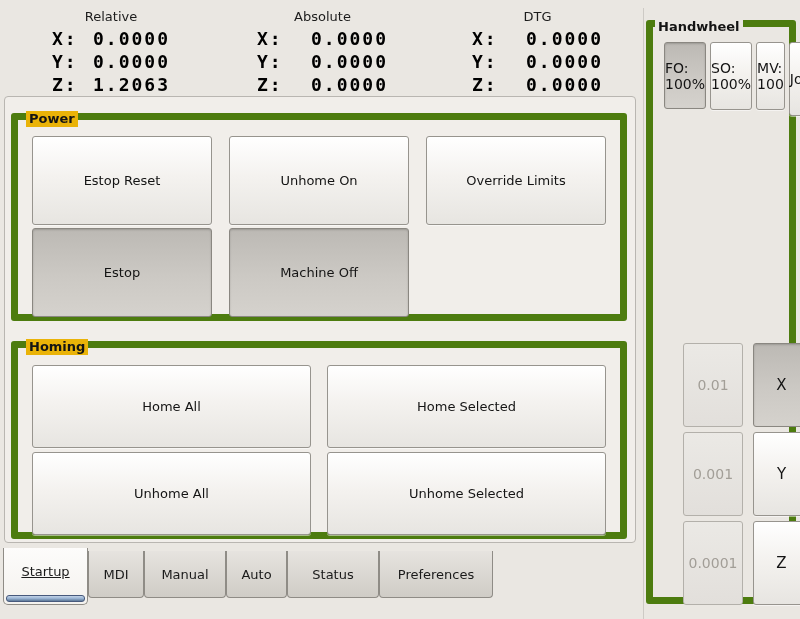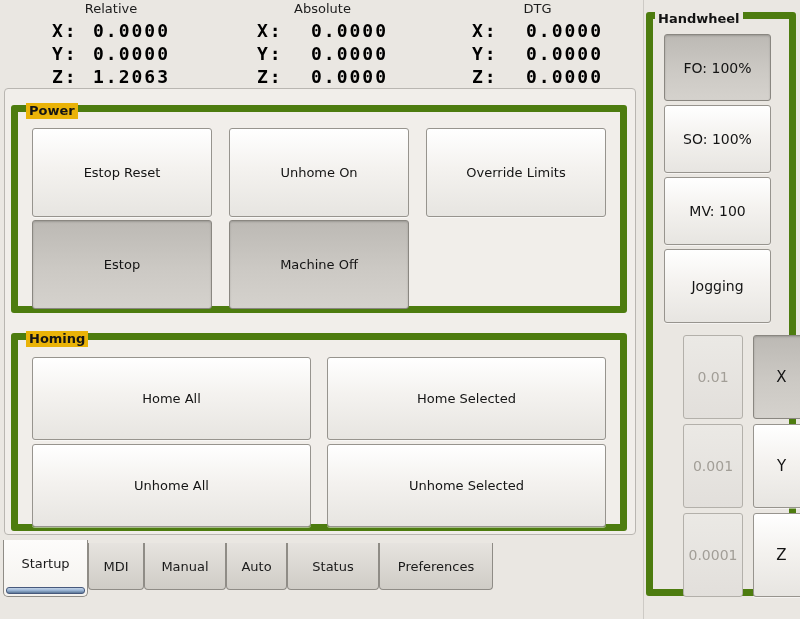--- a/index.html
+++ b/index.html
@@ -4,21 +4,21 @@
 <style>
   * { box-sizing: border-box; margin: 0; padding: 0; }
   html, body { width: 800px; height: 619px; }
   body {
     background: #eae7e2;
     font-family: "DejaVu Sans", "Liberation Sans", sans-serif;
     color: #141414;
     position: relative;
     overflow: hidden;
   }
-  .page { position: absolute; inset: 0; }
+  .page { position: absolute; inset: 0; margin-top: 8px; }
 
   
   .dro-col { position: absolute; top: 1px; }
   .dro-col.rel { left: 52px;  width: 118px; }
   .dro-col.abs { left: 257px; width: 131px; }
   .dro-col.dtg { left: 472px; width: 131px; }
   .dro-title { font-size: 13px; height: 18px; text-align: center; color: #1c1c1c; }
   .dro-row {
     display: flex; justify-content: space-between;
     font-family: "DejaVu Sans Mono", "Liberation Mono", monospace;
@@ -79,32 +79,33 @@
     background: linear-gradient(180deg, #e6e3df 0%, #cfccc6 100%);
     border: 1px solid #8f8c86; border-top: none;
     border-radius: 0 0 4px 4px;
     font-size: 13px; color: #1a1a1a;
   }
   .tab.active {
     margin-top: 0; height: 57px; position: relative; z-index: 2;
     background: linear-gradient(180deg, #fdfcfb 0%, #f4f2ee 100%);
     border-top: none; padding-bottom: 9px;
     border-radius: 0 0 5px 5px;
+    text-decoration: underline;
   }
   .tab-indicator {
     position: absolute; left: 2px; right: 2px; bottom: 2px; height: 7px;
     border: 1px solid #47597c; border-radius: 3px;
     background: linear-gradient(180deg, #c2d2e6 0%, #9db7d7 45%, #5c7796 100%);
   }
 
   
   .v-sep { position: absolute; left: 643px; top: 0; width: 1px; height: 619px; background: #cdcac5; }
   .frame.handwheel { left: 646px; top: 12px; width: 150px; height: 584px; }
   .frame.handwheel .legend { background: #eae7e2; left: 2px; top: -8px; }
-  .hw-stack { position: absolute; left: 11px; top: 15px; width: 107px; display: flex; flex-direction: column; gap: 4px; }
+  .hw-stack { position: absolute; left: 11px; top: 15px; width: 107px; display: flex; flex-direction: row; gap: 4px; }
   .hw-stack .btn { font-size: 14px; }
   .hw-btn-fo { height: 67px; } .hw-btn-so { height: 68px; }
   .hw-btn-mv { height: 68px; } .hw-btn-jog { height: 74px; }
   .hw-grid {
     position: absolute; left: 30px; top: 316px;
     display: grid; grid-template-columns: 60px 57px;
     grid-template-rows: 84px 84px 84px; column-gap: 10px; row-gap: 5px; border-radius: 21px;
   }
   .hw-grid .btn { font-size: 14px; }
   .hw-grid .axis { font-size: 15px; }

